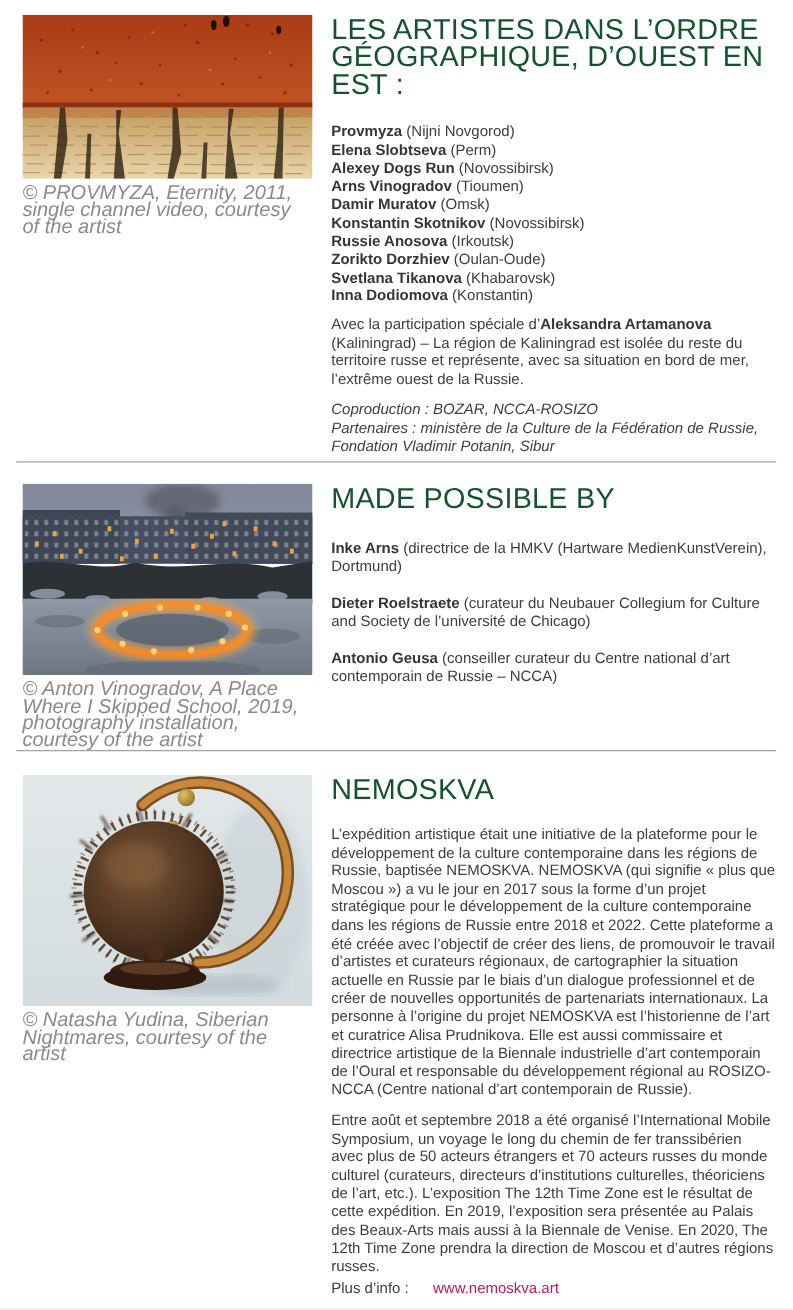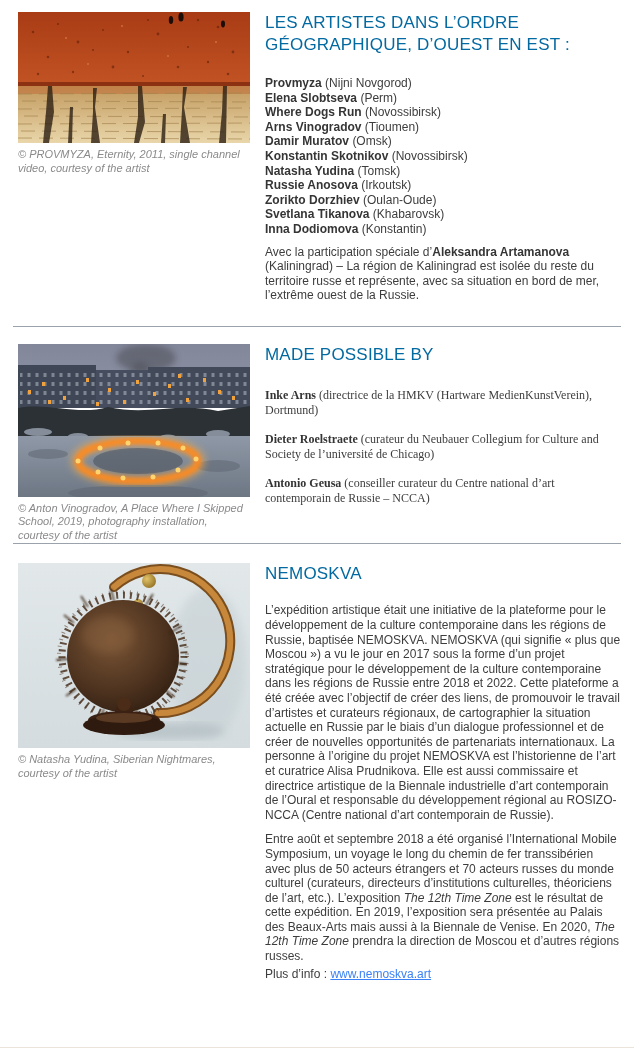--- a/index.html
+++ b/index.html
@@ -17,50 +17,50 @@
   .row-1{padding-top:12px;}
   .row-2{padding-top:17px;}
   .row-3{padding-top:19px;}
   .col-left{flex:0 0 232px;width:232px;}
   .col-right{width:356px;margin-left:15px;}
   figure{margin:0;}
   .img-frame svg{display:block;}
   figcaption{
     margin-top:5px;
     font-style:italic;
-    font-size:11px;line-height:13.5px;
+    font-size:16px;line-height:13.5px;
     color:#8a8a8a;
   }
   h2{
     margin:0;
     font-weight:400;
-    font-size:17px;line-height:22px;
+    font-size:23px;line-height:22px;
     letter-spacing:.2px;
-    color:#0369a1;
+    color:#14532d;
   }
   .body-text,.artist-list,.para,.credits,.person,.p1,.p2,.info{
     font-size:12px;line-height:14.6px;color:#3d3d3d;
   }
   .artist-list{list-style:none;margin:20px 0 0 0;padding:0;}
   .artist-list b,.person b{font-weight:700;color:#353535;}
-  .para{margin:8px 0 18px 0;}
+  .para{margin:8px 0 5px 0;}
   .credits{margin-top:10px;font-style:italic;}
   .credit-line{margin:0;}
   hr.divider{
     border:none;border-top:1px solid #9aa2ac;
     margin:5px 13px 0 13px;height:0;
   }
   hr.divider-2{margin:1px 13px 0 13px;}
   .people{margin-top:22px;}
-  .person{margin:0 0 15px 0;font-family:Liberation Serif, serif;}
+  .person{margin:0 0 15px 0;}
   .p1{margin:18px 0 0 0;}
   .p2{margin:10px 0 0 0;}
   .info{margin:3px 0 0 0;}
-  .info a{color:#3b82f6;text-decoration:underline;cursor:pointer;}
-  .i{font-style:italic;}
+  .info a{color:#be185d;cursor:pointer;margin-left:16px;}
+  .i{}
   .b{font-weight:700;color:#353535;}
 </style>
 </head>
 <body>
 
 <div class="page">
 
   <div class="row row-1">
     <div class="col-left">
       <figure>
@@ -138,40 +138,45 @@
       </figure>
     </div>
     <div class="col-right">
       <h2>LES ARTISTES DANS L’ORDRE GÉOGRAPHIQUE, D’OUEST EN EST :</h2>
       <ul class="artist-list">
 
           <li><b>Provmyza</b> <span>(Nijni Novgorod)</span></li>
 
           <li><b>Elena Slobtseva</b> <span>(Perm)</span></li>
 
-          <li><b>Where Dogs Run</b> <span>(Novossibirsk)</span></li>
+          <li><b>Alexey Dogs Run</b> <span>(Novossibirsk)</span></li>
 
           <li><b>Arns Vinogradov</b> <span>(Tioumen)</span></li>
 
           <li><b>Damir Muratov</b> <span>(Omsk)</span></li>
 
           <li><b>Konstantin Skotnikov</b> <span>(Novossibirsk)</span></li>
 
-          <li><b>Natasha Yudina</b> <span>(Tomsk)</span></li>
 
 
           <li><b>Russie Anosova</b> <span>(Irkoutsk)</span></li>
 
           <li><b>Zorikto Dorzhiev</b> <span>(Oulan-Oude)</span></li>
 
           <li><b>Svetlana Tikanova</b> <span>(Khabarovsk)</span></li>
 
           <li><b>Inna Dodiomova</b> <span>(Konstantin)</span></li>
         </ul>
       <p class="para"><span>Avec la participation spéciale d’</span><span class="b">Aleksandra Artamanova</span><span> (Kaliningrad) – La région de Kaliningrad est isolée du reste du territoire russe et représente, avec sa situation en bord de mer, l’extrême ouest de la Russie.</span></p>
+      <div class="credits">
+
+          <div class="credit-line">Coproduction : BOZAR, NCCA-ROSIZO</div>
+
+          <div class="credit-line">Partenaires : ministère de la Culture de la Fédération de Russie, Fondation Vladimir Potanin, Sibur</div>
+        </div>
     </div>
   </div>
 
   <hr class="divider">
 
   <div class="row row-2">
     <div class="col-left">
       <figure>
         <div class="img-frame">
           <svg width="232" height="153" viewBox="0 0 232 153" xmlns="http://www.w3.org/2000/svg">

